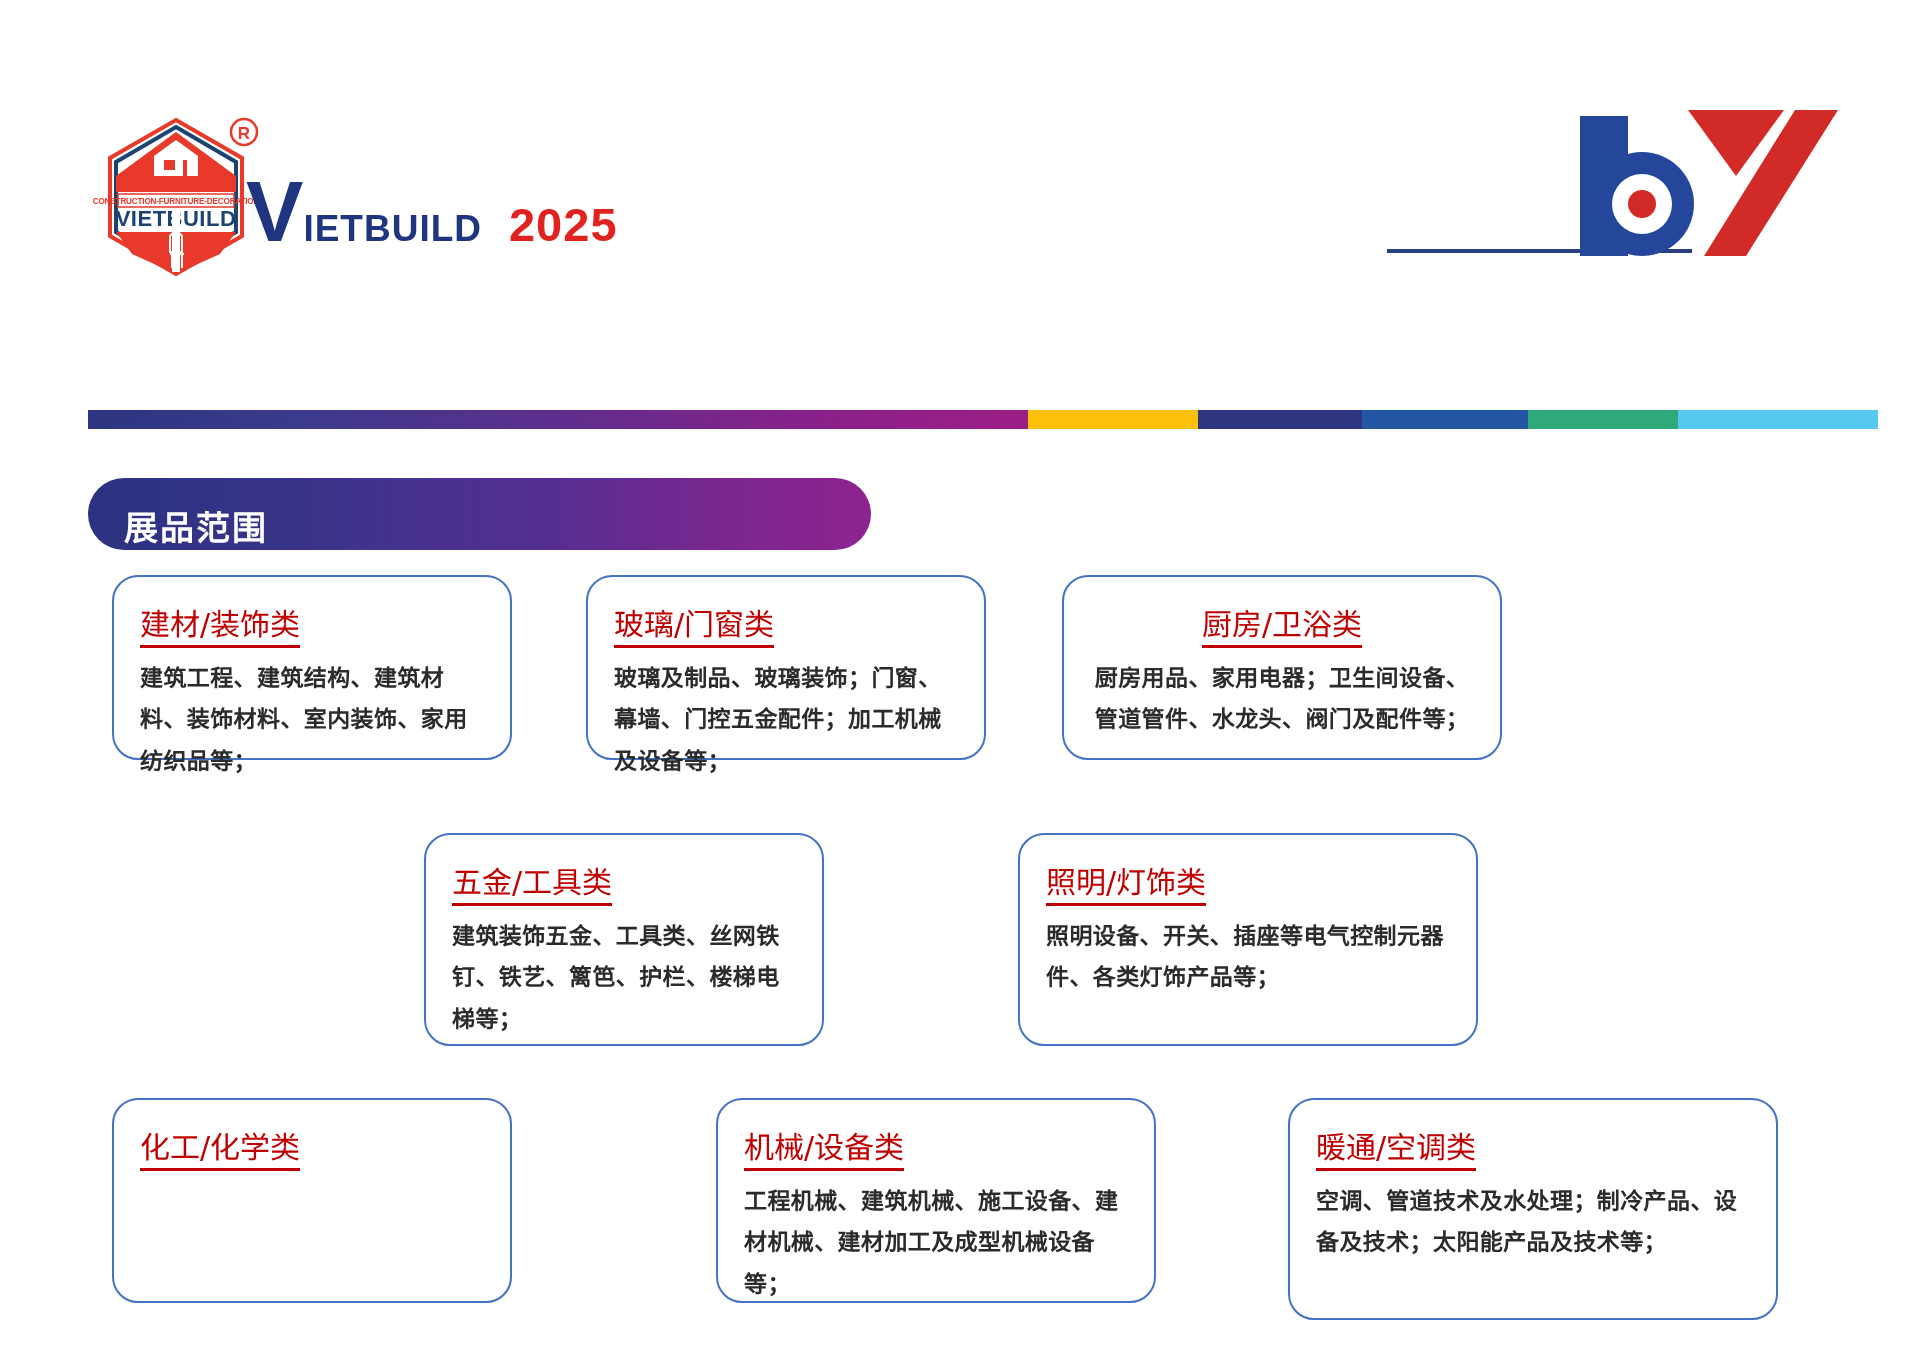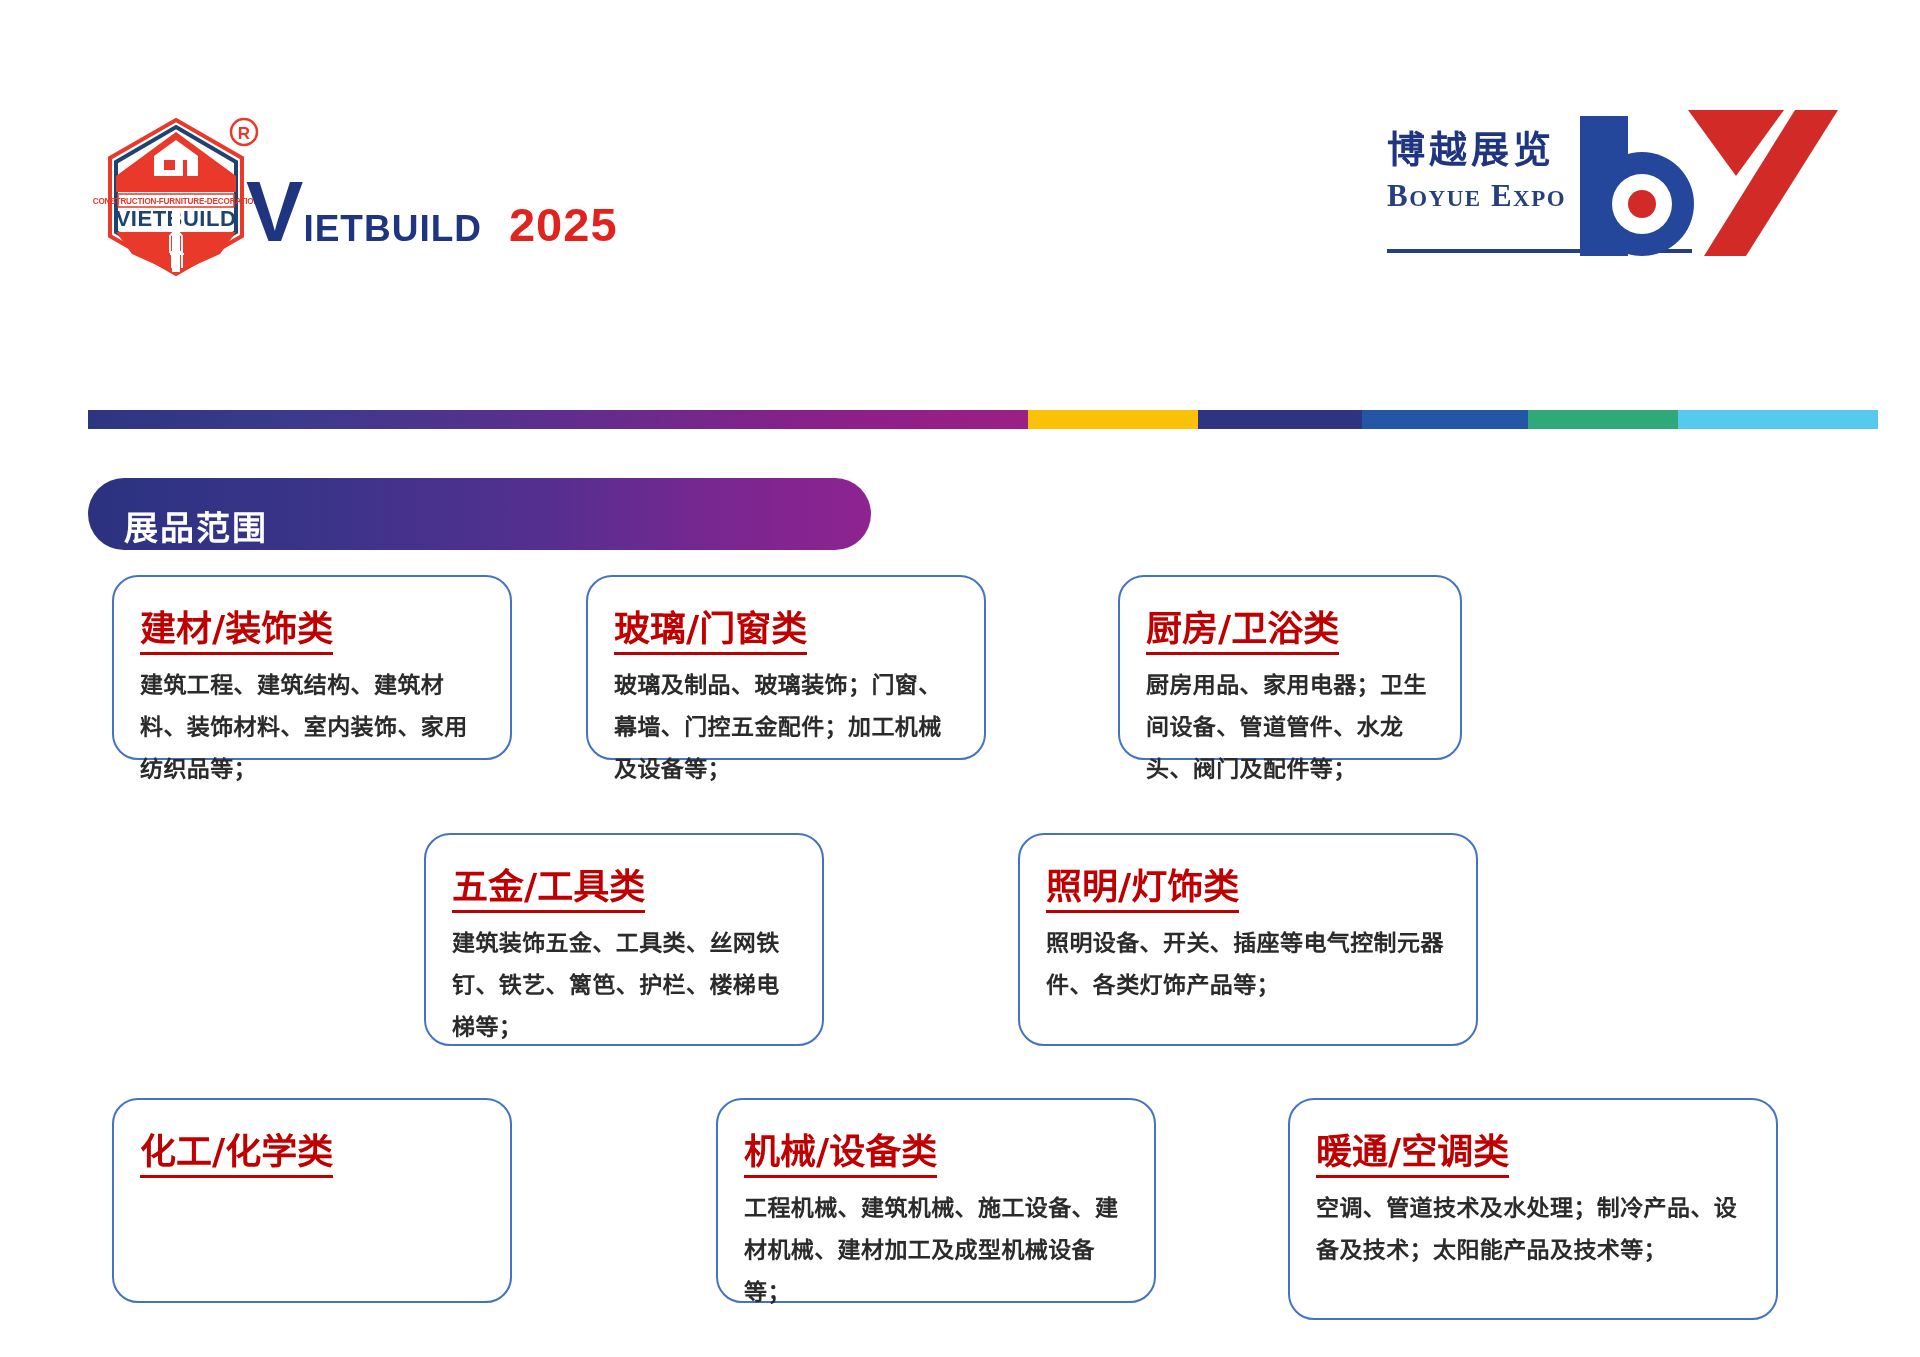--- a/index.html
+++ b/index.html
@@ -143,22 +143,22 @@
   .card {
     position: absolute;
     box-sizing: border-box;
     border: 2.5px solid #4472c4;
     border-radius: 26px;
     background: #ffffff;
     padding: 0 26px;
   }
   .card-title {
     font-family: "DejaVu Sans", "Liberation Sans", sans-serif;
-    font-weight: 700;
-    font-size: 36px;
+    font-weight: 400;
+    font-size: 30px;
     color: #c00000;
     border-bottom: 3px solid #c00000;
     display: inline-block;
     line-height: 1.22;
     padding-bottom: 1px;
     white-space: nowrap;
   }
   .card-body {
     font-family: "DejaVu Sans", "Liberation Sans", sans-serif;
     font-weight: 700;
@@ -205,24 +205,20 @@
     </svg>
   </div>
 
   <div id="vb-wordmark">
     <span class="wm-v">V</span>
     <span class="wm-rest">IETBUILD</span>
     <span class="wm-year">2025</span>
   </div>
 
   <div id="boyue">
-    <div id="boyue-text">
-      <div class="by-cn">博越展览</div>
-      <div class="by-en"><span>B</span><span class="small">OYUE</span>&nbsp;<span>E</span><span class="small">XPO</span></div>
-    </div>
     <div id="boyue-rule"></div>
     <div id="boyue-mark">
       <svg width="268" height="148" viewBox="0 0 268 148" xmlns="http://www.w3.org/2000/svg">
 
         <path d="M118,2 L214,2 L166,68 Z" fill="#d22b27"></path>
         <path d="M225,2 L268,2 L176,148 L134,148 Z" fill="#d22b27"></path>
 
         <path d="M10,8 L58,8 L58,148 L10,148 Z" fill="#24479b"></path>
         <path d="M60,44 a52,52 0 1,1 -52,52 L8,60 a36,36 0 1,0 36,36" fill="none" stroke="#24479b" stroke-width="0"></path>
         <circle cx="72" cy="96" r="52" fill="#24479b"></circle>
@@ -254,21 +250,21 @@
   <div class="card-body">建筑工程、建筑结构、建筑材料、装饰材料、室内装饰、家用纺织品等；</div>
 </div>
 
 <div class="card" style="left:586px; top:575px; width:400px; height:185px;">
   <div class="card-title-wrap">
     <span class="card-title">玻璃/门窗类</span>
   </div>
   <div class="card-body">玻璃及制品、玻璃装饰；门窗、幕墙、门控五金配件；加工机械及设备等；</div>
 </div>
 
-<div class="card" style="left:1118px; top:575px; width:344px; height:185px;">
+<div class="card" style="left:1062px; top:575px; width:440px; height:185px;text-align:center;">
   <div class="card-title-wrap">
     <span class="card-title">厨房/卫浴类</span>
   </div>
   <div class="card-body">厨房用品、家用电器；卫生间设备、管道管件、水龙头、阀门及配件等；</div>
 </div>
 
 <div class="card" style="left:424px; top:833px; width:400px; height:213px;">
   <div class="card-title-wrap">
     <span class="card-title">五金/工具类</span>
   </div>

